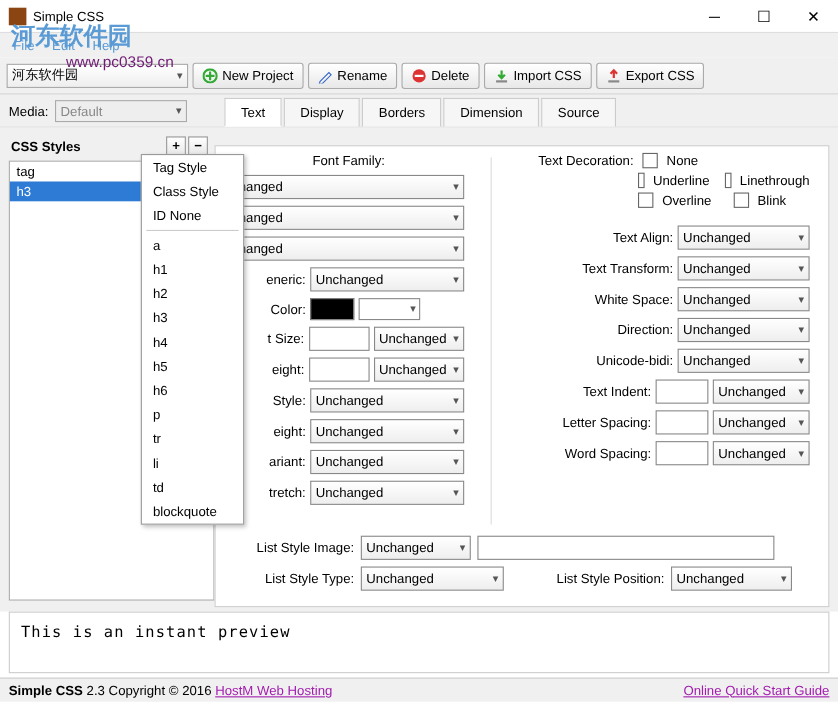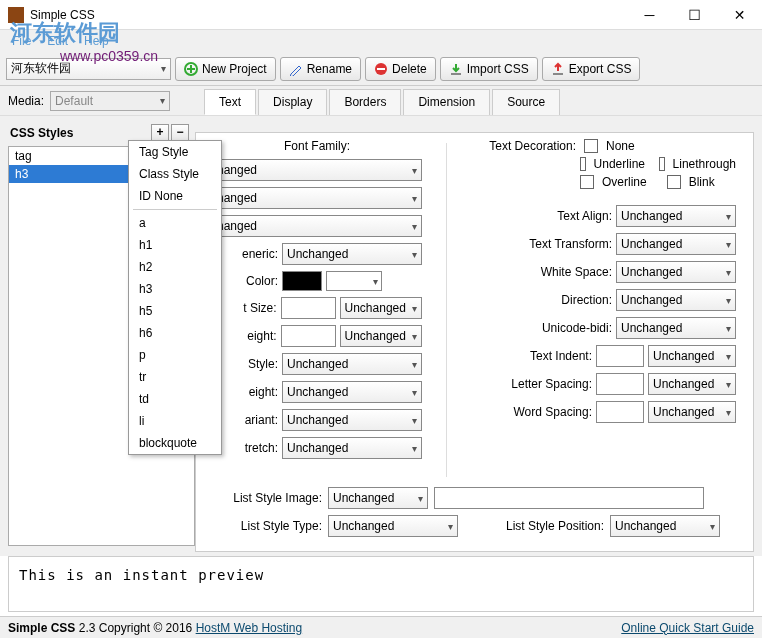--- a/index.html
+++ b/index.html
@@ -48,21 +48,21 @@
 .chk { width: 14px; height: 14px; border: 1px solid #666; background: #fff; }
 .rrow { display: flex; align-items: center; gap: 4px; margin-bottom: 6px; justify-content: flex-end; }
 .rlabel { text-align: right; flex: 1; }
 .sel-r { width: 120px; height: 22px; border: 1px solid #888; background: linear-gradient(#fff,#eee); display: flex; align-items: center; justify-content: space-between; padding: 0 4px; }
 .inp-r { width: 48px; height: 22px; border: 1px solid #888; background: #fff; }
 .sel-r2 { width: 88px; }
 .list-row { position: absolute; bottom: 8px; left: 16px; right: 8px; }
 .lrow { display: flex; align-items: center; gap: 6px; margin-bottom: 6px; }
 .preview { margin: 0 8px 4px 8px; height: 56px; border: 1px solid #ccc; background: #fff; padding: 10px; font-family: monospace; font-size: 14px; letter-spacing: 1px; }
 .status { height: 22px; border-top: 1px solid #ccc; background: #f0f0f0; display: flex; align-items: center; padding: 0 8px; justify-content: space-between; }
-.status a { color: #0c4a6e; }
+.status a { color: #a21caf; }
 .chev { font-size: 10px; color: #555; }
 svg.ic { width: 14px; height: 14px; }
 </style>
 </head>
 <body>
 
 <div class="titlebar">
   <div class="titlebar-icon"></div>
   <div class="titlebar-text">Simple CSS</div>
   <div class="winbtns">
@@ -334,26 +334,27 @@
 
 <div class="context-menu">
   <div class="cm-item">Tag Style</div>
   <div class="cm-item">Class Style</div>
   <div class="cm-item">ID None</div>
   <div class="cm-sep"></div>
   <div class="cm-item">a</div>
   <div class="cm-item">h1</div>
   <div class="cm-item">h2</div>
   <div class="cm-item">h3</div>
+  <div class="cm-item">h4</div>
   <div class="cm-item">h5</div>
   <div class="cm-item">h6</div>
   <div class="cm-item">p</div>
   <div class="cm-item">tr</div>
+  <div class="cm-item">li</div>
   <div class="cm-item">td</div>
-  <div class="cm-item">li</div>
   <div class="cm-item">blockquote</div>
 </div>
 
 <div class="preview">This is an instant preview</div>
 
 <div class="status">
   <span>
     <b>Simple CSS</b>
     <span>2.3</span>
     <span>Copyright © 2016</span>

